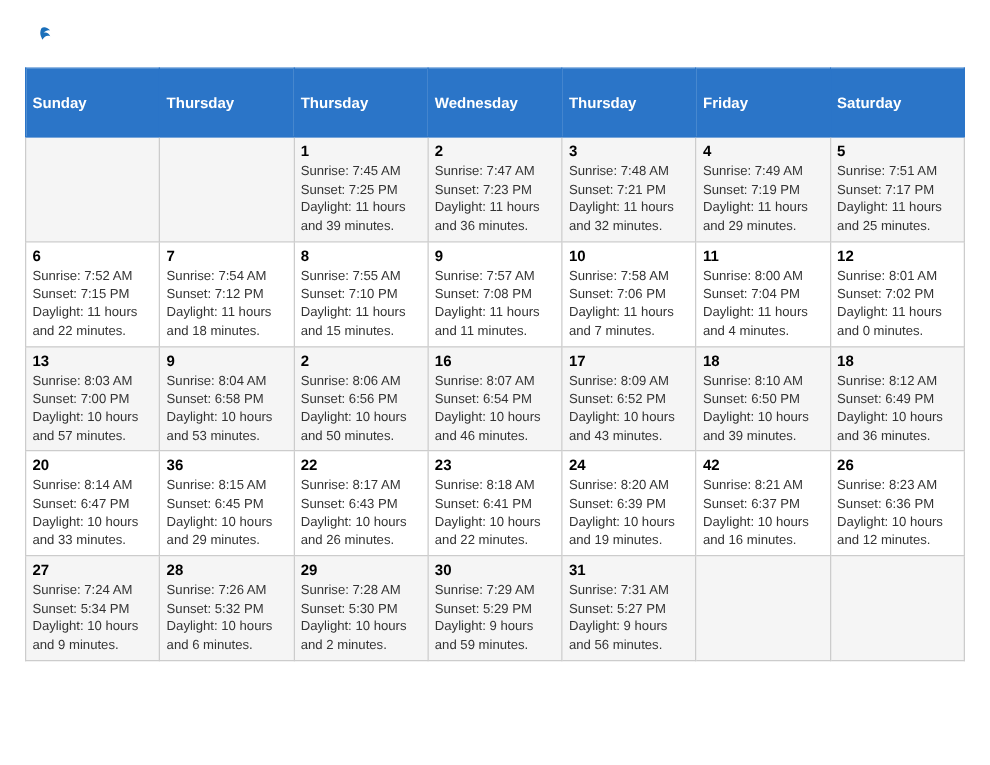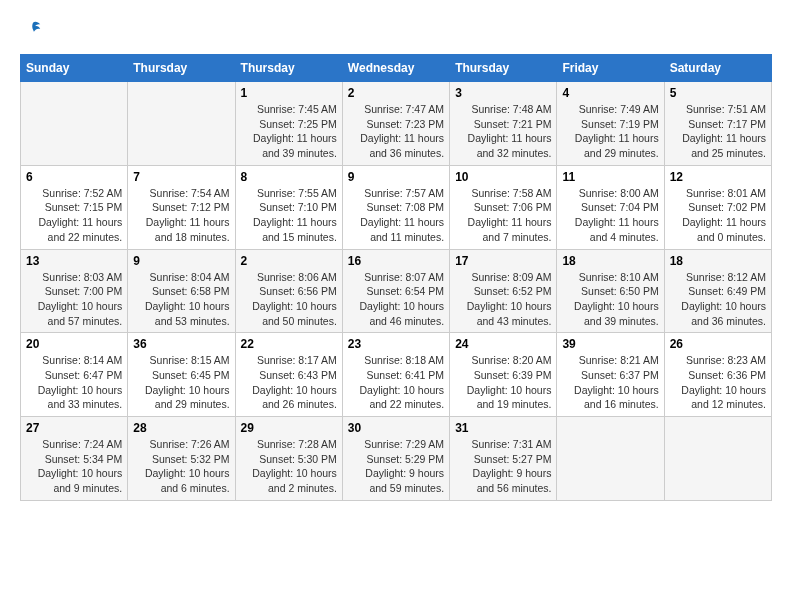--- a/index.html
+++ b/index.html
@@ -55,21 +55,21 @@
     }
     table {
       width: 100%;
       border-collapse: collapse;
       font-size: 11px;
     }
     thead tr th {
       background-color: #2b75c8;
       color: #fff;
       text-align: left;
-      padding: 6px 5px;
+      padding: 20px 5px;
       font-size: 12px;
       font-weight: bold;
       border: 1px solid #2b75c8;
     }
     tbody tr td {
       border: 1px solid #ccc;
       vertical-align: top;
       padding: 4px 5px;
       min-height: 80px;
       width: 14.28%;
@@ -83,21 +83,20 @@
     .day-num {
       font-weight: bold;
       font-size: 12px;
       display: block;
       margin-bottom: 2px;
     }
     .day-info {
       color: #333;
       line-height: 1.4;
       font-size: 10.5px;
-      text-align: right;
     }
     .empty-cell {
       background-color: #f5f5f5;
     }
   </style>
 </head>
 <body>
 
 <div class="header-area">
   <div class="logo">
@@ -275,21 +274,21 @@
           Sunrise: 8:18 AM<br>Sunset: 6:41 PM<br>Daylight: 10 hours and 22 minutes.
         </div>
         </td>
         <td>
           <span class="day-num">24</span>
         <div class="day-info">
           Sunrise: 8:20 AM<br>Sunset: 6:39 PM<br>Daylight: 10 hours and 19 minutes.
         </div>
         </td>
         <td>
-          <span class="day-num">39</span>
+          <span class="day-num">42</span>
         <div class="day-info">
           Sunrise: 8:21 AM<br>Sunset: 6:37 PM<br>Daylight: 10 hours and 16 minutes.
         </div>
         </td>
         <td>
           <span class="day-num">26</span>
         <div class="day-info">
           Sunrise: 8:23 AM<br>Sunset: 6:36 PM<br>Daylight: 10 hours and 12 minutes.
         </div>
         </td>

